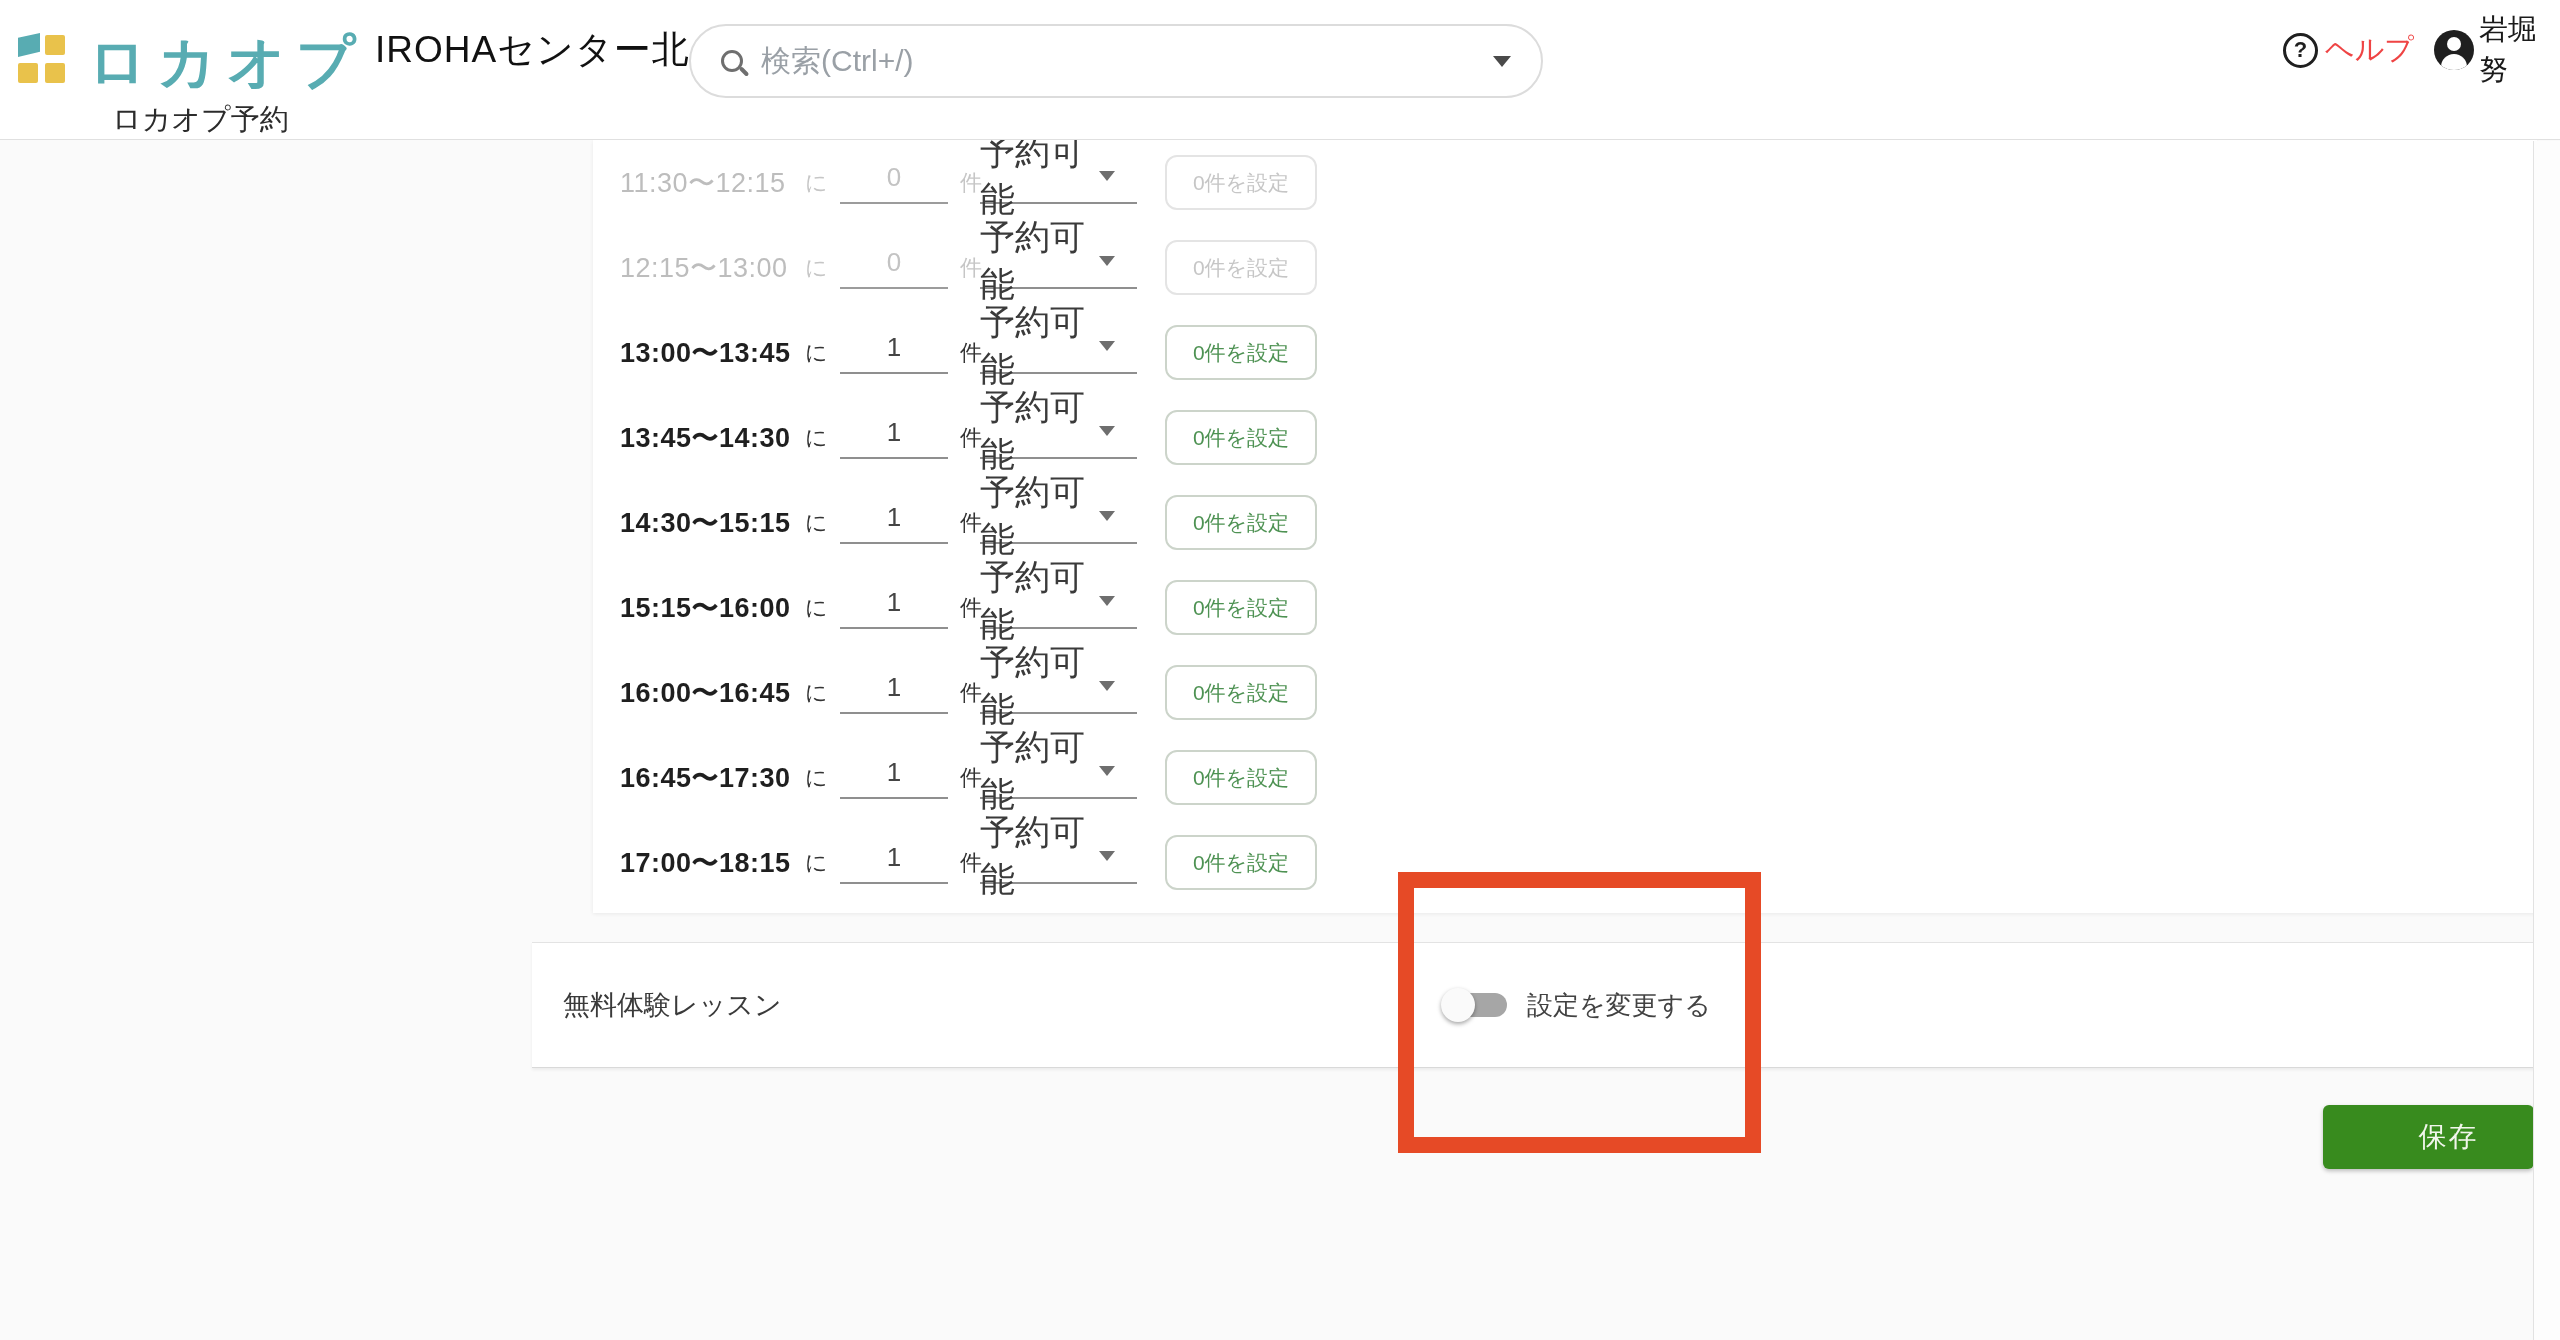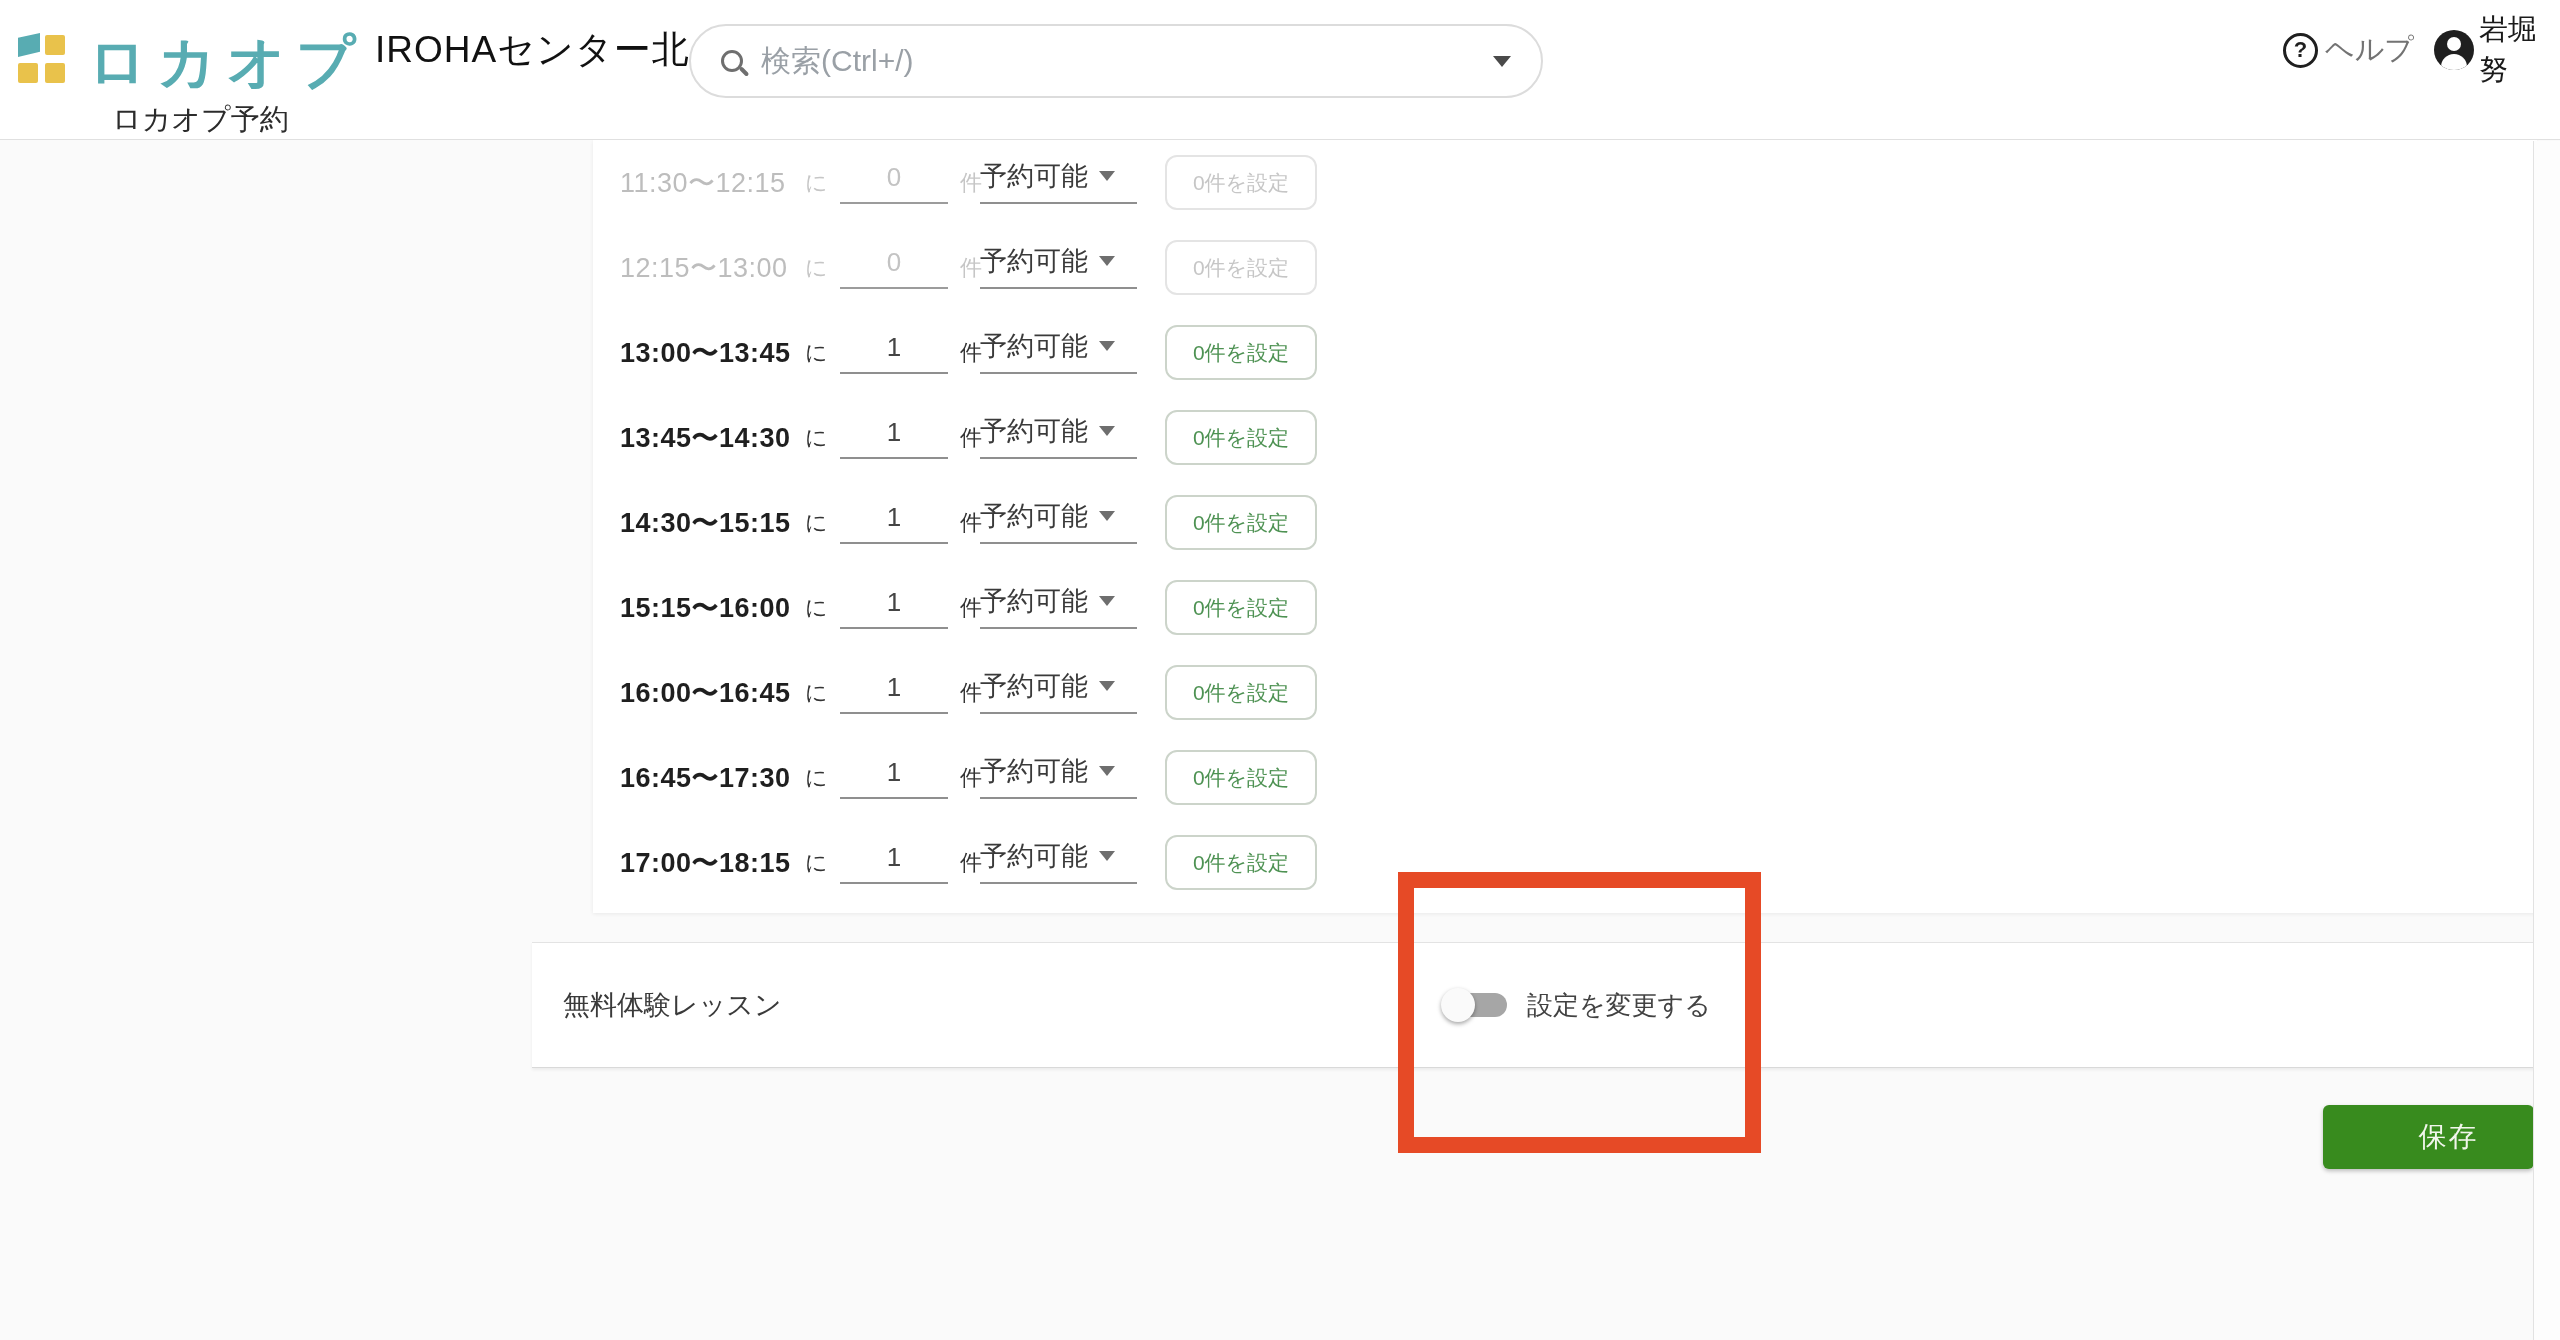--- a/index.html
+++ b/index.html
@@ -31,21 +31,21 @@
   .search-input { flex:1; border:none; outline:none; background:transparent; font-size:30px; color:#333;
                   font-family:"Liberation Sans", sans-serif; }
   .search-input::placeholder { color:#9aa0a6; }
   .caret-lg { width:0; height:0; border-left:9px solid transparent; border-right:9px solid transparent;
               border-top:11px solid #4a4a4a; flex:none; }
 
   .help-group { position:absolute; left:2283px; top:0; height:100px; display:flex; align-items:center; gap:7px; }
   .qicon { width:35px; height:35px; border:3px solid #1f1f1f; border-radius:50%;
            display:flex; align-items:center; justify-content:center; }
   .qicon::before { content:"?"; font-size:22px; font-weight:700; color:#1f1f1f; }
-  .help-label { font-size:29px; color:#737373; }
+  .help-label { font-size:29px; color:#ef4444; }
 
   .user-group { position:absolute; left:2434px; top:0; height:100px; display:flex; align-items:center; gap:5px; }
   .avatar { width:40px; height:40px; border-radius:50%; background:#1f1f1f; position:relative; overflow:hidden; flex:none; }
   .avatar::before { content:''; position:absolute; left:13px; top:7px; width:14px; height:14px;
                     background:#fff; border-radius:50%; }
   .avatar::after { content:''; position:absolute; left:7px; top:24px; width:26px; height:18px;
                    background:#fff; border-radius:13px 13px 0 0; }
   .user-name { font-size:29px; color:#1a1a1a; }
 
   
@@ -56,21 +56,21 @@
                font-size:27px; font-weight:700; color:#1f1f1f; letter-spacing:0.5px; }
   .slot-ni { position:absolute; left:212px; top:0; height:85px; display:flex; align-items:center;
              font-size:22px; color:#333; }
   .slot-num { position:absolute; left:247px; top:10px; width:108px; height:54px; line-height:54px;
               text-align:center; font-size:26px; color:#444; border-bottom:2px solid #8f8f8f; cursor:text; }
   .slot-ken { position:absolute; left:367px; top:0; height:85px; display:flex; align-items:center;
               font-size:22px; color:#333; }
   .slot-select { position:absolute; left:387px; top:10px; width:157px; height:54px;
                  display:flex; align-items:center; justify-content:space-between;
                  border-bottom:2px solid #8f8f8f; padding-right:22px; cursor:pointer; }
-  .slot-select-label { font-size:27px; font-weight:500; color:#3a3a3a; }
+  .slot-select-label { font-size:35px; font-weight:500; color:#3a3a3a; }
   .caret-sm { width:0; height:0; border-left:8px solid transparent; border-right:8px solid transparent;
               border-top:10px solid #6e6e6e; }
   .set-btn { position:absolute; left:572px; top:15px; width:152px; height:55px;
              background:#fff; border:2px solid #ccd4ca; border-radius:12px;
              font-size:21px; color:var(--btn-green-text,#4e9253); cursor:pointer;
              font-family:"Liberation Sans", sans-serif; }
   
   .slot-row.disabled .slot-time { color:#bdbdbd; font-weight:400; }
   .slot-row.disabled .slot-ni,
   .slot-row.disabled .slot-ken { color:#c6c6c6; }

